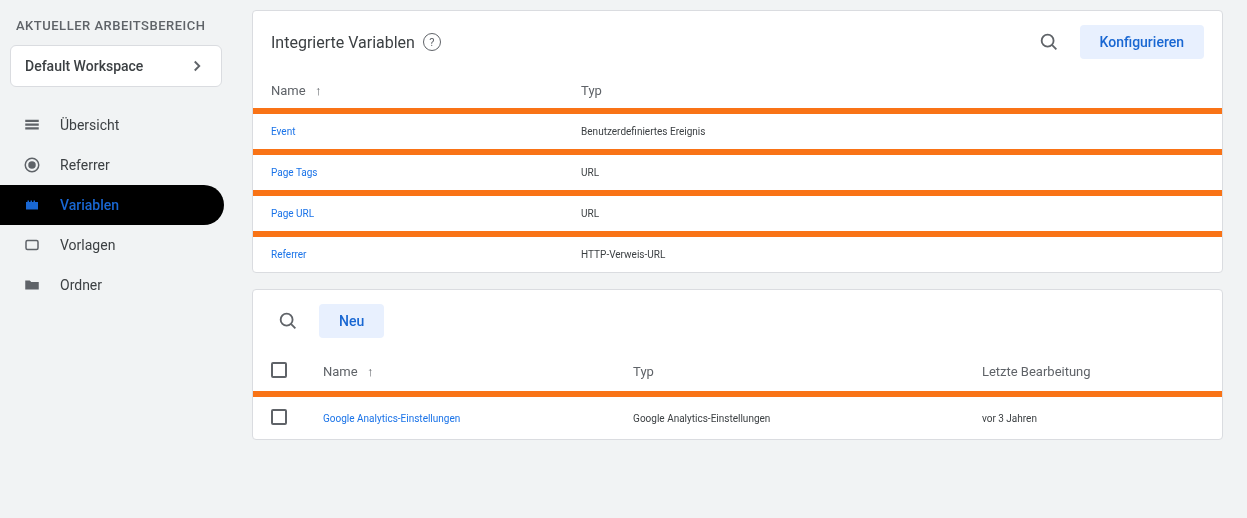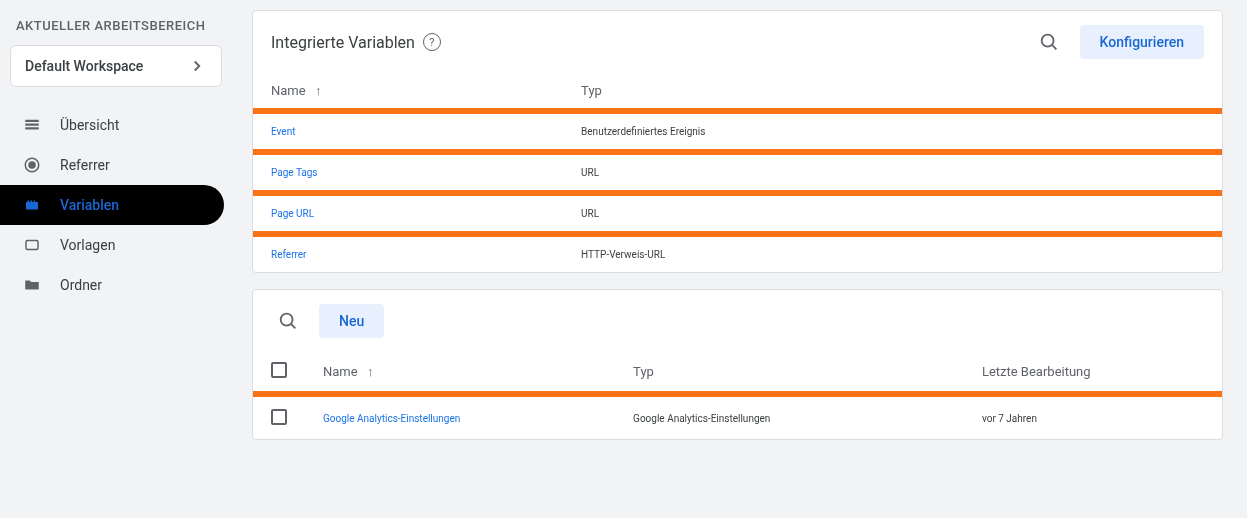--- a/index.html
+++ b/index.html
@@ -189,19 +189,19 @@
           </th>
           <th class="col-type">Typ</th>
           <th>Letzte Bearbeitung</th>
         </tr>
       </thead>
       <tbody id="custom-body">
           <tr>
     <td class="checkbox-cell"><span class="checkbox"></span></td>
     <td><a>Google Analytics-Einstellungen</a></td>
     <td>Google Analytics-Einstellungen</td>
-    <td>vor 7 Jahren</td>
+    <td>vor 3 Jahren</td>
           </tr>
         </tbody>
     </table>
   </section>
 
 </main>
 
 </body></html>

